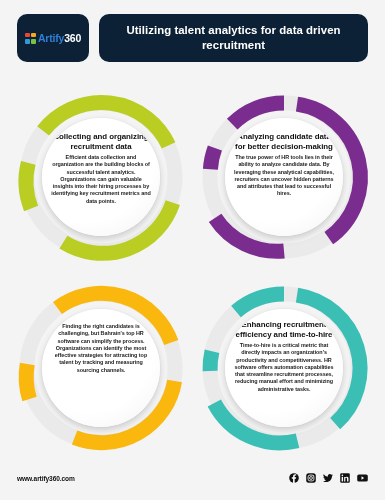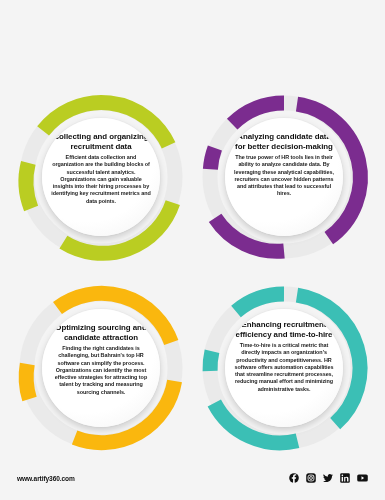--- a/index.html
+++ b/index.html
@@ -71,20 +71,36 @@
           display:flex;align-items:center;justify-content:space-between;}
   .site{font-size:6.6px;font-weight:bold;color:#111;letter-spacing:-.1px;}
   .socials{display:flex;align-items:center;gap:7px;}
   .socials svg{display:block;}
 </style>
 </head>
 <body>
 
 <div class="page">
 
+  <div class="header">
+    <div class="logo-box">
+      <div class="logo-wrap">
+        <span class="logo-mark">
+          <span class="lm1"></span>
+            <span class="lm2"></span>
+            <span class="lm3"></span>
+            <span class="lm4"></span>
+        </span>
+        <span class="logo-text"><span class="a">Artify</span><span class="n">360</span></span>
+      </div>
+    </div>
+    <div class="title-box">
+      <h1>Utilizing talent analytics for data driven recruitment</h1>
+    </div>
+  </div>
 
   <div class="grid">
 
     <div class="card c1">
       <div class="ring-wrap">
         <svg viewBox="0 0 176 176">
           <circle cx="88" cy="88" r="74" fill="none" stroke="#eaeaea" stroke-width="15"></circle>
           <path d="M 30.1 41.9 A 74 74 0 0 1 155.6 56.4" fill="none" stroke="#bacd22" stroke-width="15" stroke-linecap="butt"></path>
           <path d="M 159.8 113.7 A 74 74 0 0 1 50.4 153.1" fill="none" stroke="#bacd22" stroke-width="15" stroke-linecap="butt"></path>
           <path d="M 18.1 119.4 A 74 74 0 0 1 15.3 73.9" fill="none" stroke="#bacd22" stroke-width="15" stroke-linecap="butt"></path>
@@ -115,21 +131,20 @@
     <div class="card c3">
       <div class="ring-wrap">
         <svg viewBox="0 0 176 176">
           <circle cx="88" cy="88" r="74" fill="none" stroke="#eaeaea" stroke-width="15"></circle>
           <path d="M 44.5 27.9 A 74 74 0 0 1 158.3 62.5" fill="none" stroke="#fab70e" stroke-width="15" stroke-linecap="butt"></path>
           <path d="M 161.6 100.9 A 74 74 0 0 1 61.6 157.6" fill="none" stroke="#fab70e" stroke-width="15" stroke-linecap="butt"></path>
           <path d="M 16.5 119.0 A 74 74 0 0 1 14.3 84.0" fill="none" stroke="#fab70e" stroke-width="15" stroke-linecap="butt"></path>
         </svg>
       </div>
       <div class="inner">
-        <h2>Optimizing sourcing and candidate attraction</h2>
         <p>Finding the right candidates is challenging, but Bahrain's top HR software can simplify the process. Organizations can identify the most effective strategies for attracting top talent by tracking and measuring sourcing channels.</p>
       </div>
     </div>
 
     <div class="card c4">
       <div class="ring-wrap">
         <svg viewBox="0 0 176 176">
           <circle cx="88" cy="88" r="74" fill="none" stroke="#eaeaea" stroke-width="15"></circle>
           <path d="M 40.0 31.4 A 74 74 0 0 1 88 14" fill="none" stroke="#3bbfb5" stroke-width="15" stroke-linecap="butt"></path>
           <path d="M 101 15.2 A 74 74 0 0 1 139.2 143.7" fill="none" stroke="#3bbfb5" stroke-width="15" stroke-linecap="butt"></path>

